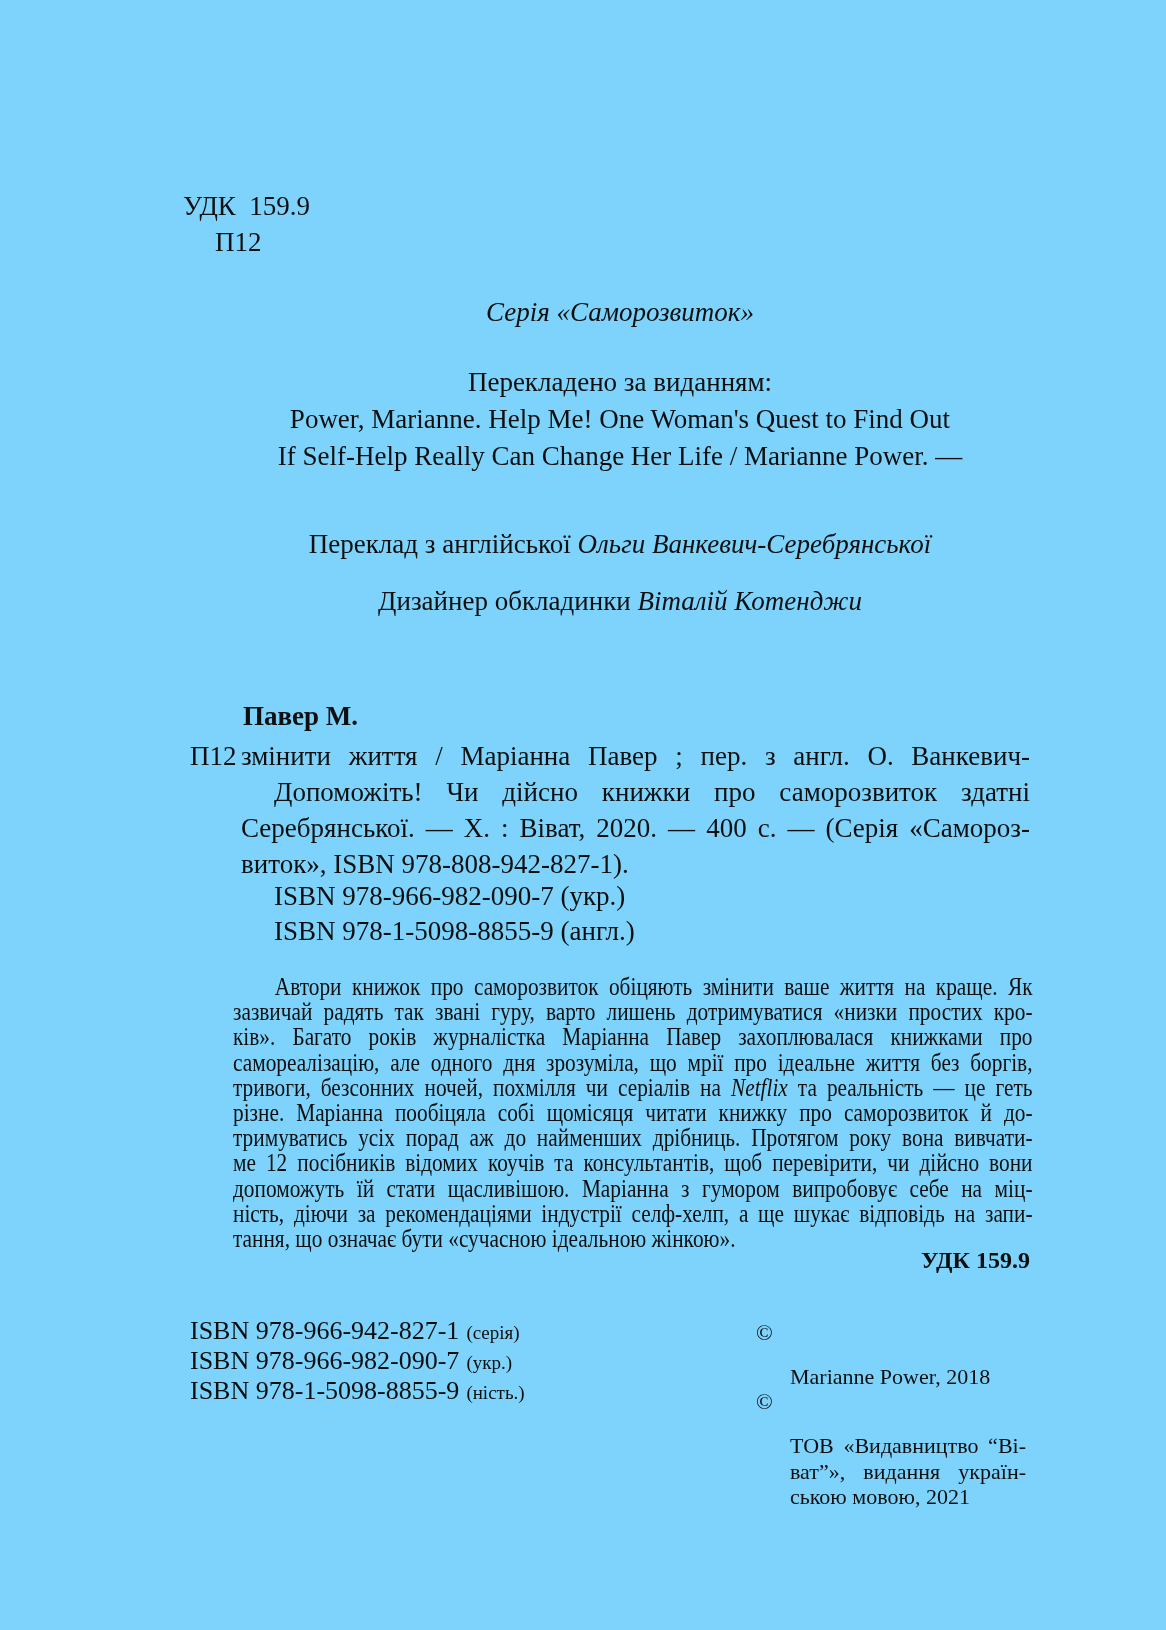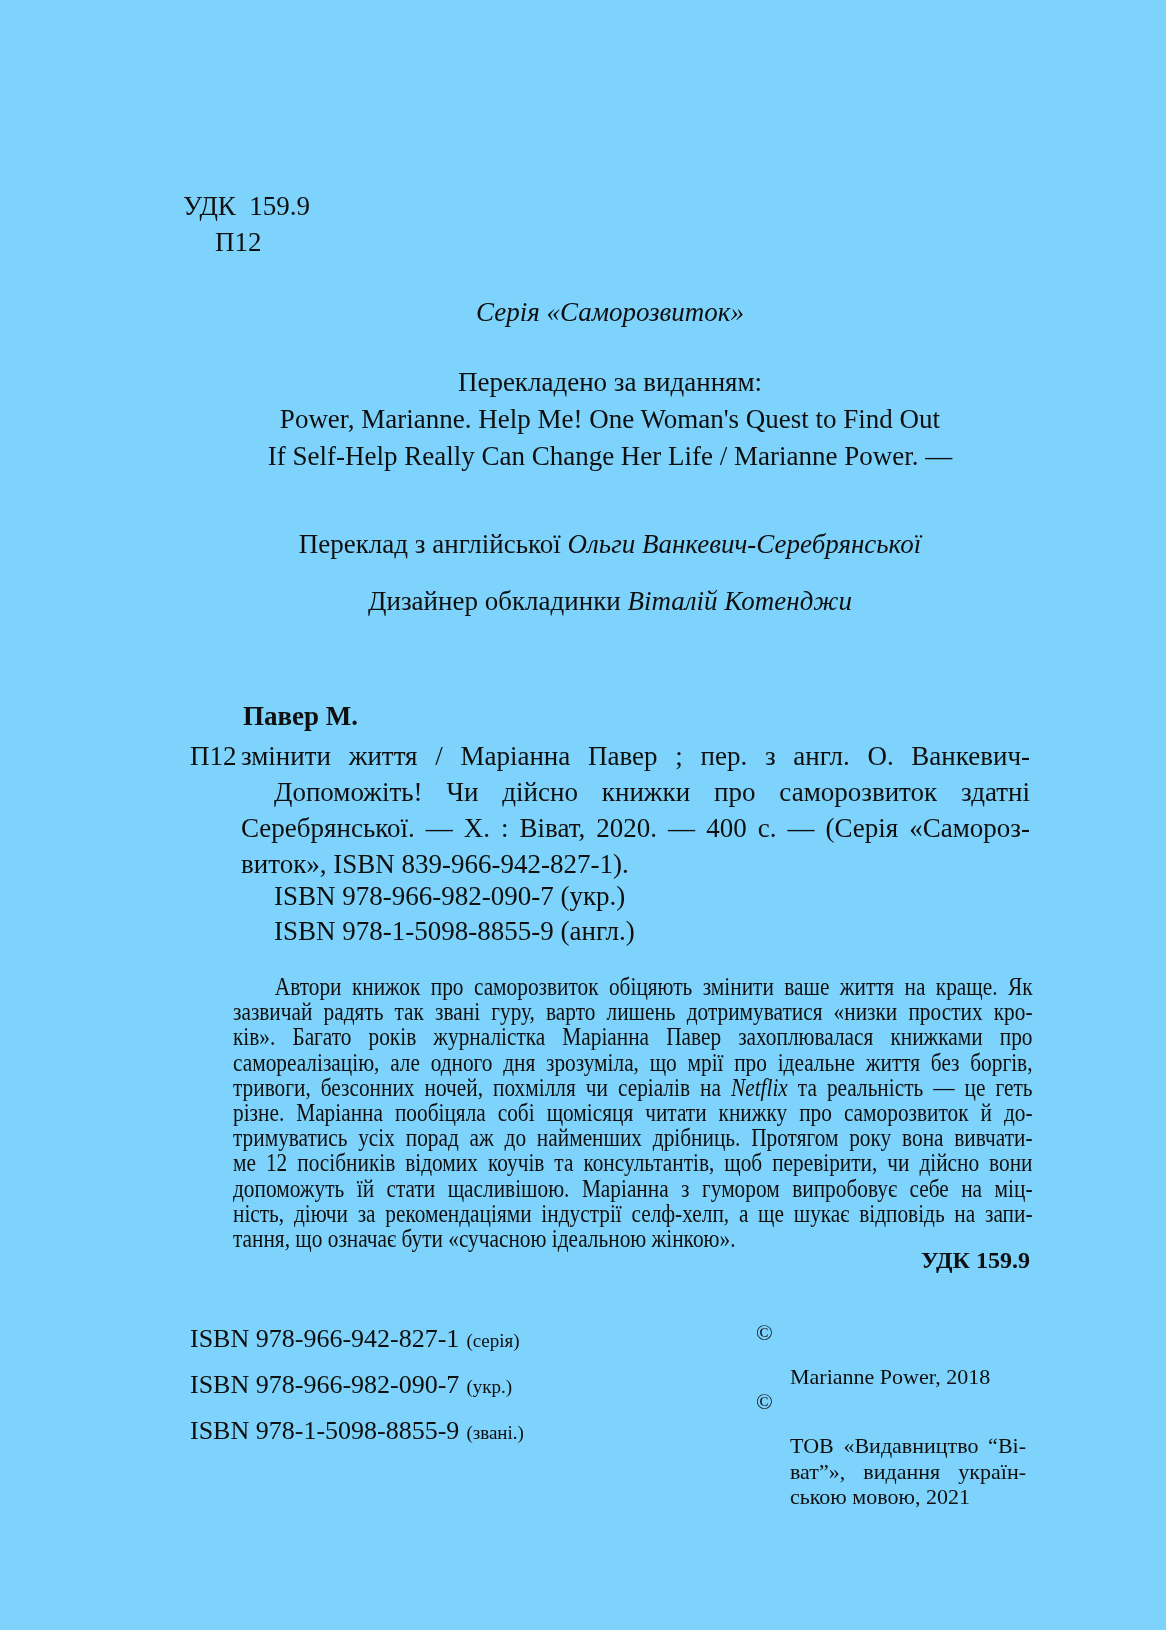--- a/index.html
+++ b/index.html
@@ -11,21 +11,21 @@
     color:#0f0f0f;
     font-family:"Liberation Serif","DejaVu Serif",serif;
     overflow:hidden;
   }
   
   .udc-block { position:absolute; left:183px; top:188px; font-size:27px; line-height:36px; }
   .udc-block .udc-line { white-space:pre; }
   .udc-block .bbk-line { margin-left:32px; }
 
   
-  .center-col { position:absolute; left:190px; width:840px; text-align:center; }
+  .center-col { position:absolute; left:200px; width:840px; text-align:center; }
   .series-line { top:297px; font-size:27px; font-style:italic; }
   .source-block { top:364px; font-size:27px; line-height:37px; }
   .credit-line { font-size:27px; line-height:37px; }
   .credit-translator { top:526px; }
   .credit-designer  { top:583px; }
   .credit-line .person { font-style:italic; }
 
   
   .card-author { position:absolute; left:243px; top:701px; font-size:27px; font-weight:bold; }
   .catalog-card { position:absolute; left:241px; top:738px; width:789px; font-size:27px; line-height:36px; }
@@ -43,21 +43,21 @@
     font-size:26px; line-height:25.2px;
   }
   .annotation .a-line { text-align:justify; text-align-last:justify; }
   .annotation .a-line.first-a { text-indent:51px; }
   .annotation .a-line.last-a { text-align-last:left; }
   .brand-italic { font-style:italic; }
 
   .udc-ref { position:absolute; right:136px; top:1247px; font-size:24px; font-weight:bold; }
 
   
-  .footer-isbns { position:absolute; left:190px; top:1317px; font-size:26px; line-height:44px; white-space:nowrap; }
+  .footer-isbns { position:absolute; left:190px; top:1317px; font-size:26px; line-height:28px; white-space:nowrap; }
   .footer-isbns .note { font-size:19px; margin-left:7px; }
 
   
   .copyright { position:absolute; left:756px; top:1320px; width:270px; font-size:22px; line-height:25.3px; }
   .c-row { display:flex; }
   .c-sym { width:34px; flex:none; }
   .c-body { flex:1;margin-top:44px; }
   .cp-line { text-align:justify; text-align-last:justify; }
   .cp-line.last-l { text-align-last:left; }
 </style>
@@ -87,21 +87,21 @@
     <span>Дизайнер обкладинки </span><span class="person">Віталій Котенджи</span>
   </div>
 
   <div class="card-author">Павер М.</div>
 
   <div class="catalog-card">
     <span class="idx">П12</span>
     <div class="jline">змінити життя / Маріанна Павер ; пер. з англ. О. Ванкевич-</div>
     <div class="jline first-c">Допоможіть! Чи дійсно книжки про саморозвиток здатні</div>
     <div class="jline">Серебрянської. — Х. : Віват, 2020. — 400 с. — (Серія «Самороз-</div>
-    <div class="jline last-l">виток», ISBN 839-966-942-827-1).</div>
+    <div class="jline last-l">виток», ISBN 978-808-942-827-1).</div>
   </div>
 
   <div class="card-isbns">
     <div>ISBN 978-966-982-090-7 (укр.)</div>
     <div>ISBN 978-1-5098-8855-9 (англ.)</div>
   </div>
 
   <div class="annotation">
     <div class="a-line first-a">Автори книжок про саморозвиток обіцяють змінити ваше життя на краще. Як</div>
     <div class="a-line">зазвичай радять так звані гуру, варто лишень дотримуватися «низки простих кро-</div>
@@ -114,21 +114,21 @@
     <div class="a-line">допоможуть їй стати щасливішою. Маріанна з гумором випробовує себе на міц-</div>
     <div class="a-line">ність, діючи за рекомендаціями індустрії селф-хелп, а ще шукає відповідь на запи-</div>
     <div class="a-line last-a">тання, що означає бути «сучасною ідеальною жінкою».</div>
   </div>
 
   <div class="udc-ref">УДК 159.9</div>
 
   <div class="footer-isbns">
     <div><span>ISBN 978-966-942-827-1</span><span class="note">(серія)</span></div>
     <div><span>ISBN 978-966-982-090-7</span><span class="note">(укр.)</span></div>
-    <div><span>ISBN 978-1-5098-8855-9</span><span class="note">(звані.)</span></div>
+    <div><span>ISBN 978-1-5098-8855-9</span><span class="note">(ність.)</span></div>
   </div>
 
   <div class="copyright">
     <div class="c-row">
       <span class="c-sym">©</span>
       <div class="c-body">
         <div class="cp-line last-l">Marianne Power, 2018</div>
       </div>
     </div>
     <div class="c-row">

